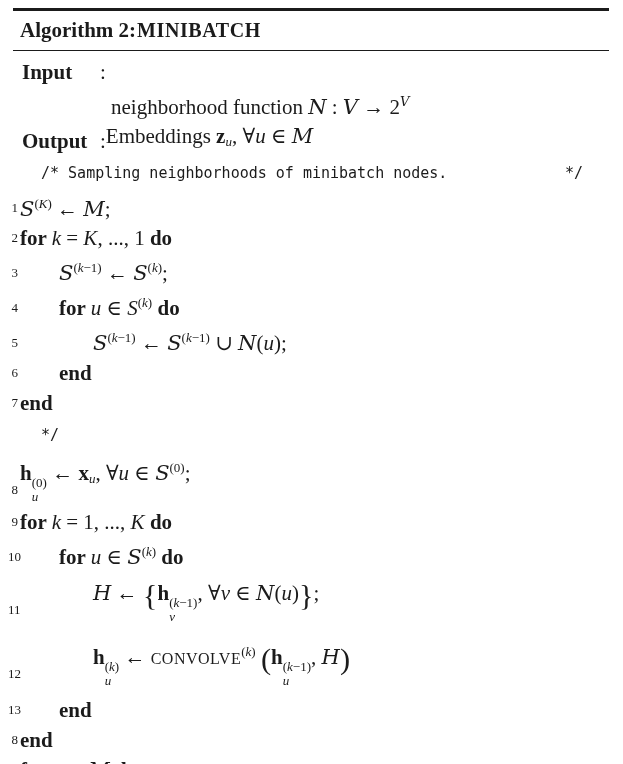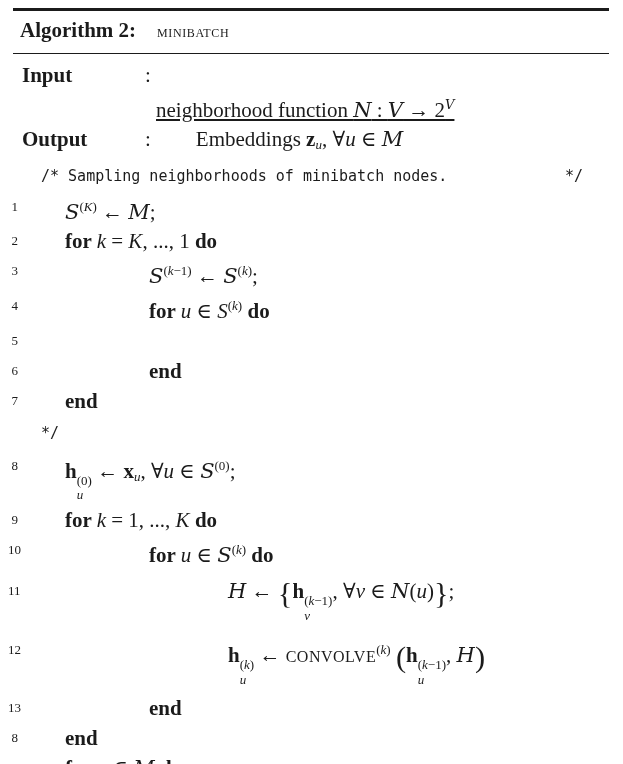--- a/index.html
+++ b/index.html
@@ -9,44 +9,44 @@
 
   .algo {
     width:623px; min-height:764px; background:var(--bg);
     padding:8px 12px 6px 8px; position:relative;
   }
   .rule { background:var(--rule); height:2.6px; margin:0 2px 0 5px; }
   .rule.thin { height:1.3px; }
 
   .caption { font-size:21px; line-height:28px; padding:5px 0 6px 12px; white-space:nowrap; }
   .caption .cap-label { font-weight:bold;font-family:Liberation Serif, serif; }
-  .caption .cap-name { font-size:12px; letter-spacing:0.6px; margin-left:21px; }
+  .caption .cap-name { font-size:20px; letter-spacing:0.6px; margin-left:1px;font-weight:bold; }
 
   #rows { padding-top:7px; }
 
-  .line { display:flex; align-items:flex-start; white-space:nowrap;
-          font-size:21px; line-height:30px;gap:45px; }
+  .line { display:flex; align-items:flex-end; white-space:nowrap;
+          font-size:21px; line-height:30px; }
 
   
   .num { flex:none; width:12px; padding-right:2px; text-align:right;
          font-size:13px; line-height:30px; color:var(--ink); }
 
   
   .bar { flex:none; width:17px; margin-left:17px;
          border-left:1.4px solid var(--ink); }
   .bar.first { width:14px; margin-left:25px; }
 
   .code { flex:1 1 auto; }
 
   
   .line.io, .line.io-cont { padding-left:14px; line-height:29px; }
   .io-label { flex:none; min-width:78px; font-weight:bold; }
   .io-colon { flex:none; }
   .io-cont .io-label { font-weight:normal; }
-  .io-cont .io-body { padding-left:11px;text-decoration:underline; }
+  .io-cont .io-body { padding-left:11px; }
 
   
   .line.comment-row {
     font-family:"DejaVu Sans Mono",monospace; font-size:15px; line-height:26px;
     padding-left:33px; padding-right:28px;
     justify-content:space-between; margin:4px 0 3px 0;
   }
 
   
   .b  { font-weight:bold; }
@@ -105,20 +105,21 @@
       </div>
       <div class="line">
         <span class="num">4</span>
         <div class="bar first"></div>
         <span class="code"><span class="b">for </span><span class="i">u</span><span> ∈ </span><span class="i">S</span><span class="sup"><span>(</span><span class="i">k</span><span>)</span></span><span> </span><span class="b">do</span></span>
       </div>
       <div class="line">
         <span class="num">5</span>
         <div class="bar first"></div>
         <div class="bar"></div>
+        <span class="code"><span class="cal">S</span><span class="sup"><span>(</span><span class="i">k</span><span>−1)</span></span><span> ← </span><span class="cal">S</span><span class="sup"><span>(</span><span class="i">k</span><span>−1)</span></span><span> ∪ </span><span class="cal">N</span><span>(</span><span class="i">u</span><span>);</span></span>
       </div>
       <div class="line">
         <span class="num">6</span>
         <div class="bar first"></div>
         <span class="code"><span class="b">end</span></span>
       </div>
       <div class="line">
         <span class="num">7</span>
         <span class="code"><span class="b">end</span></span>
       </div>

